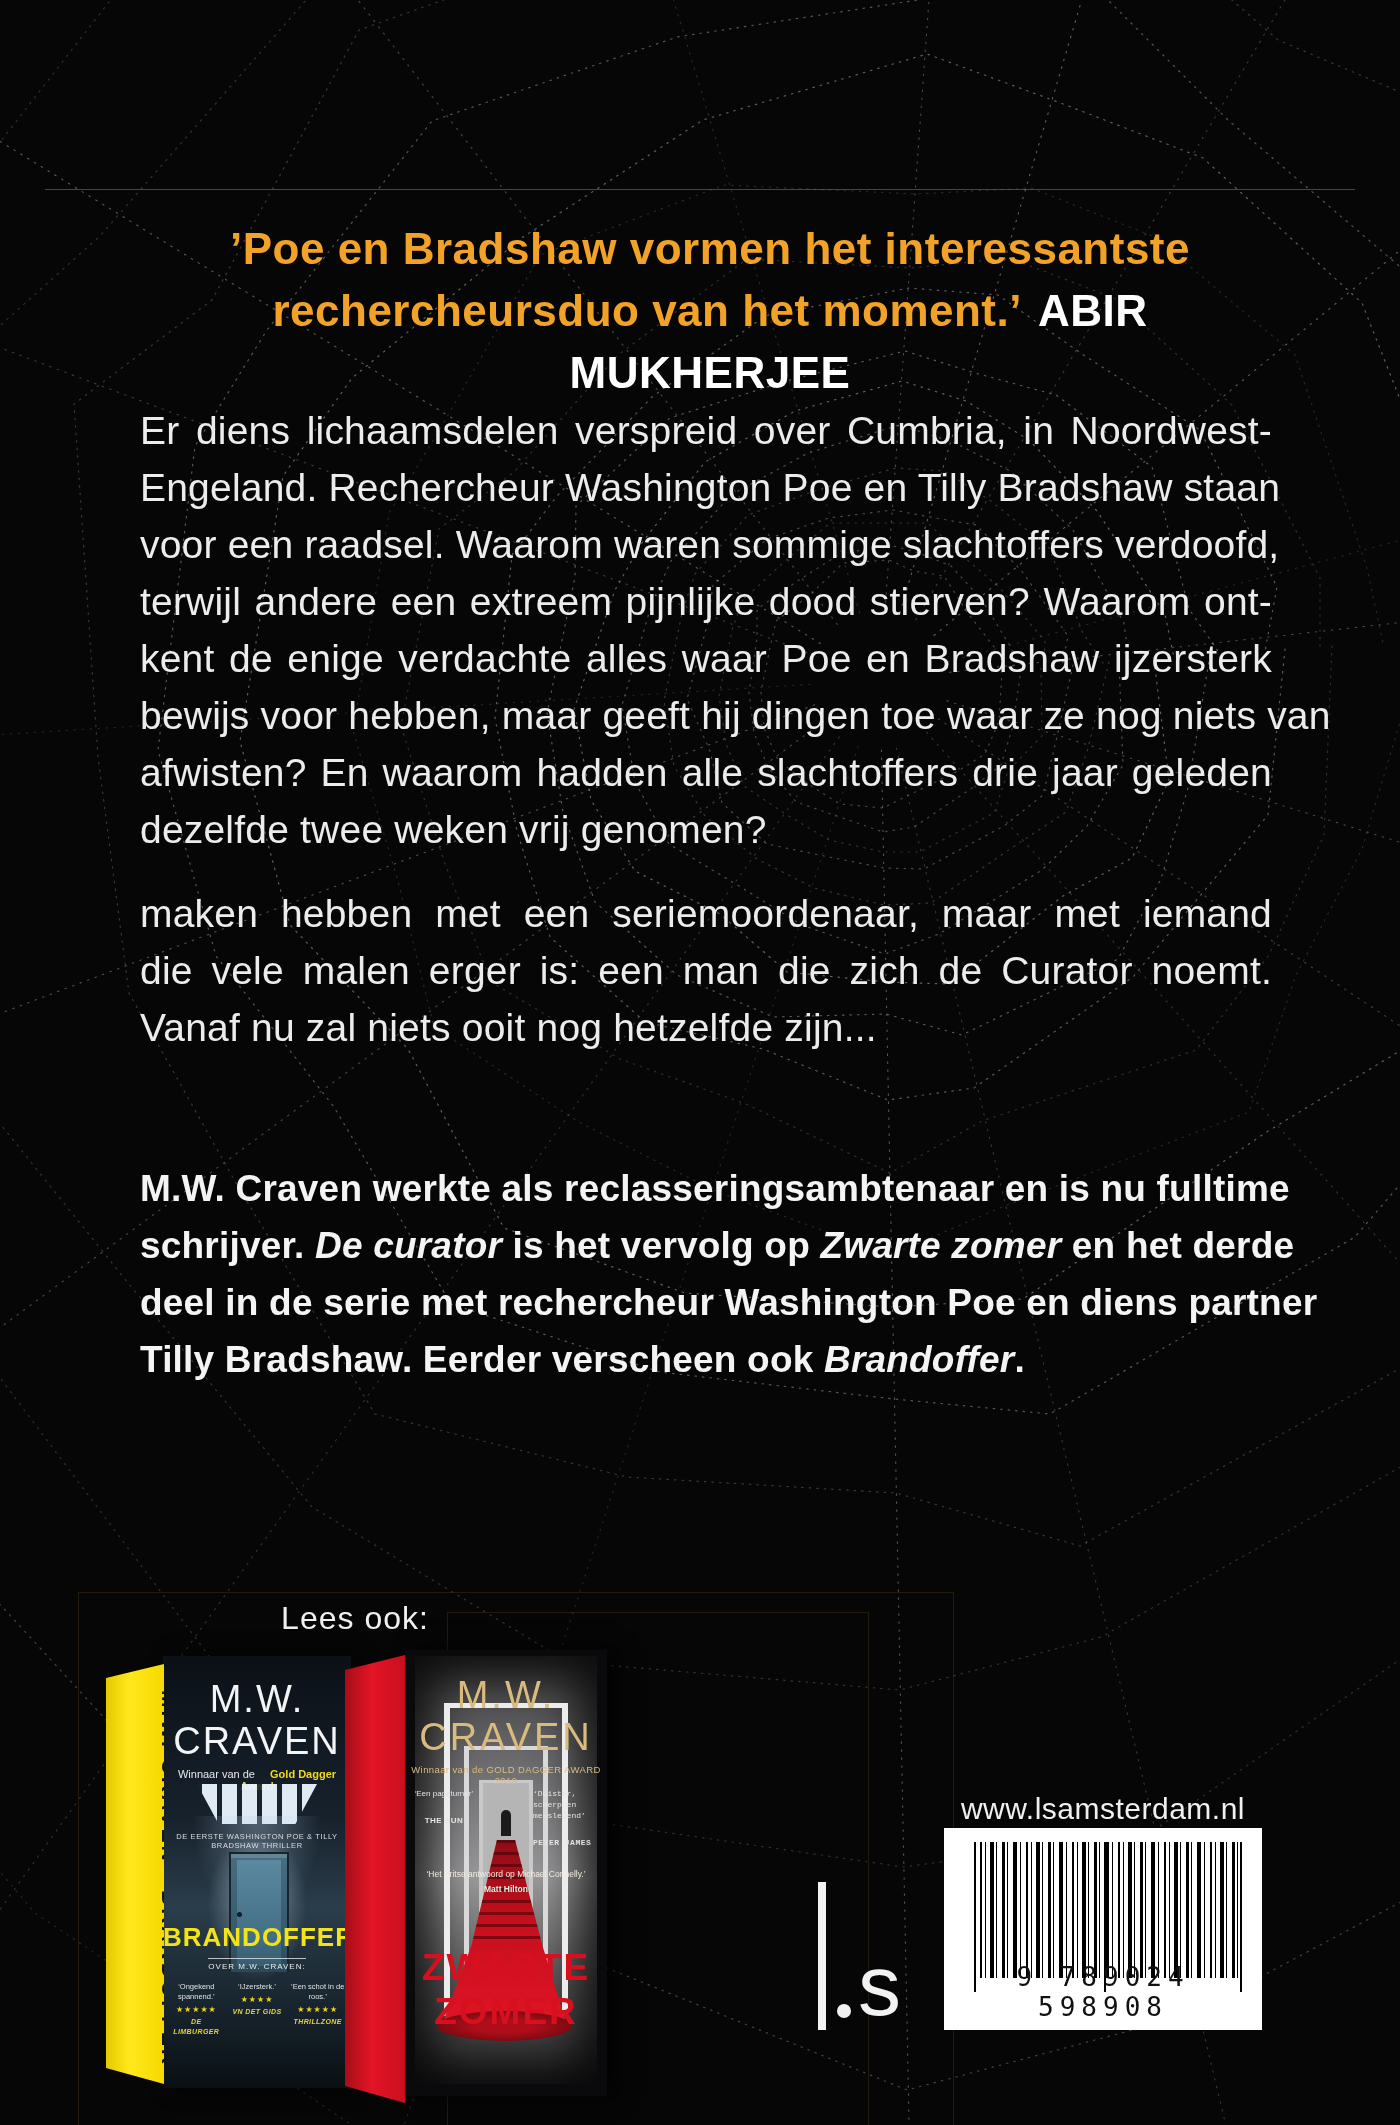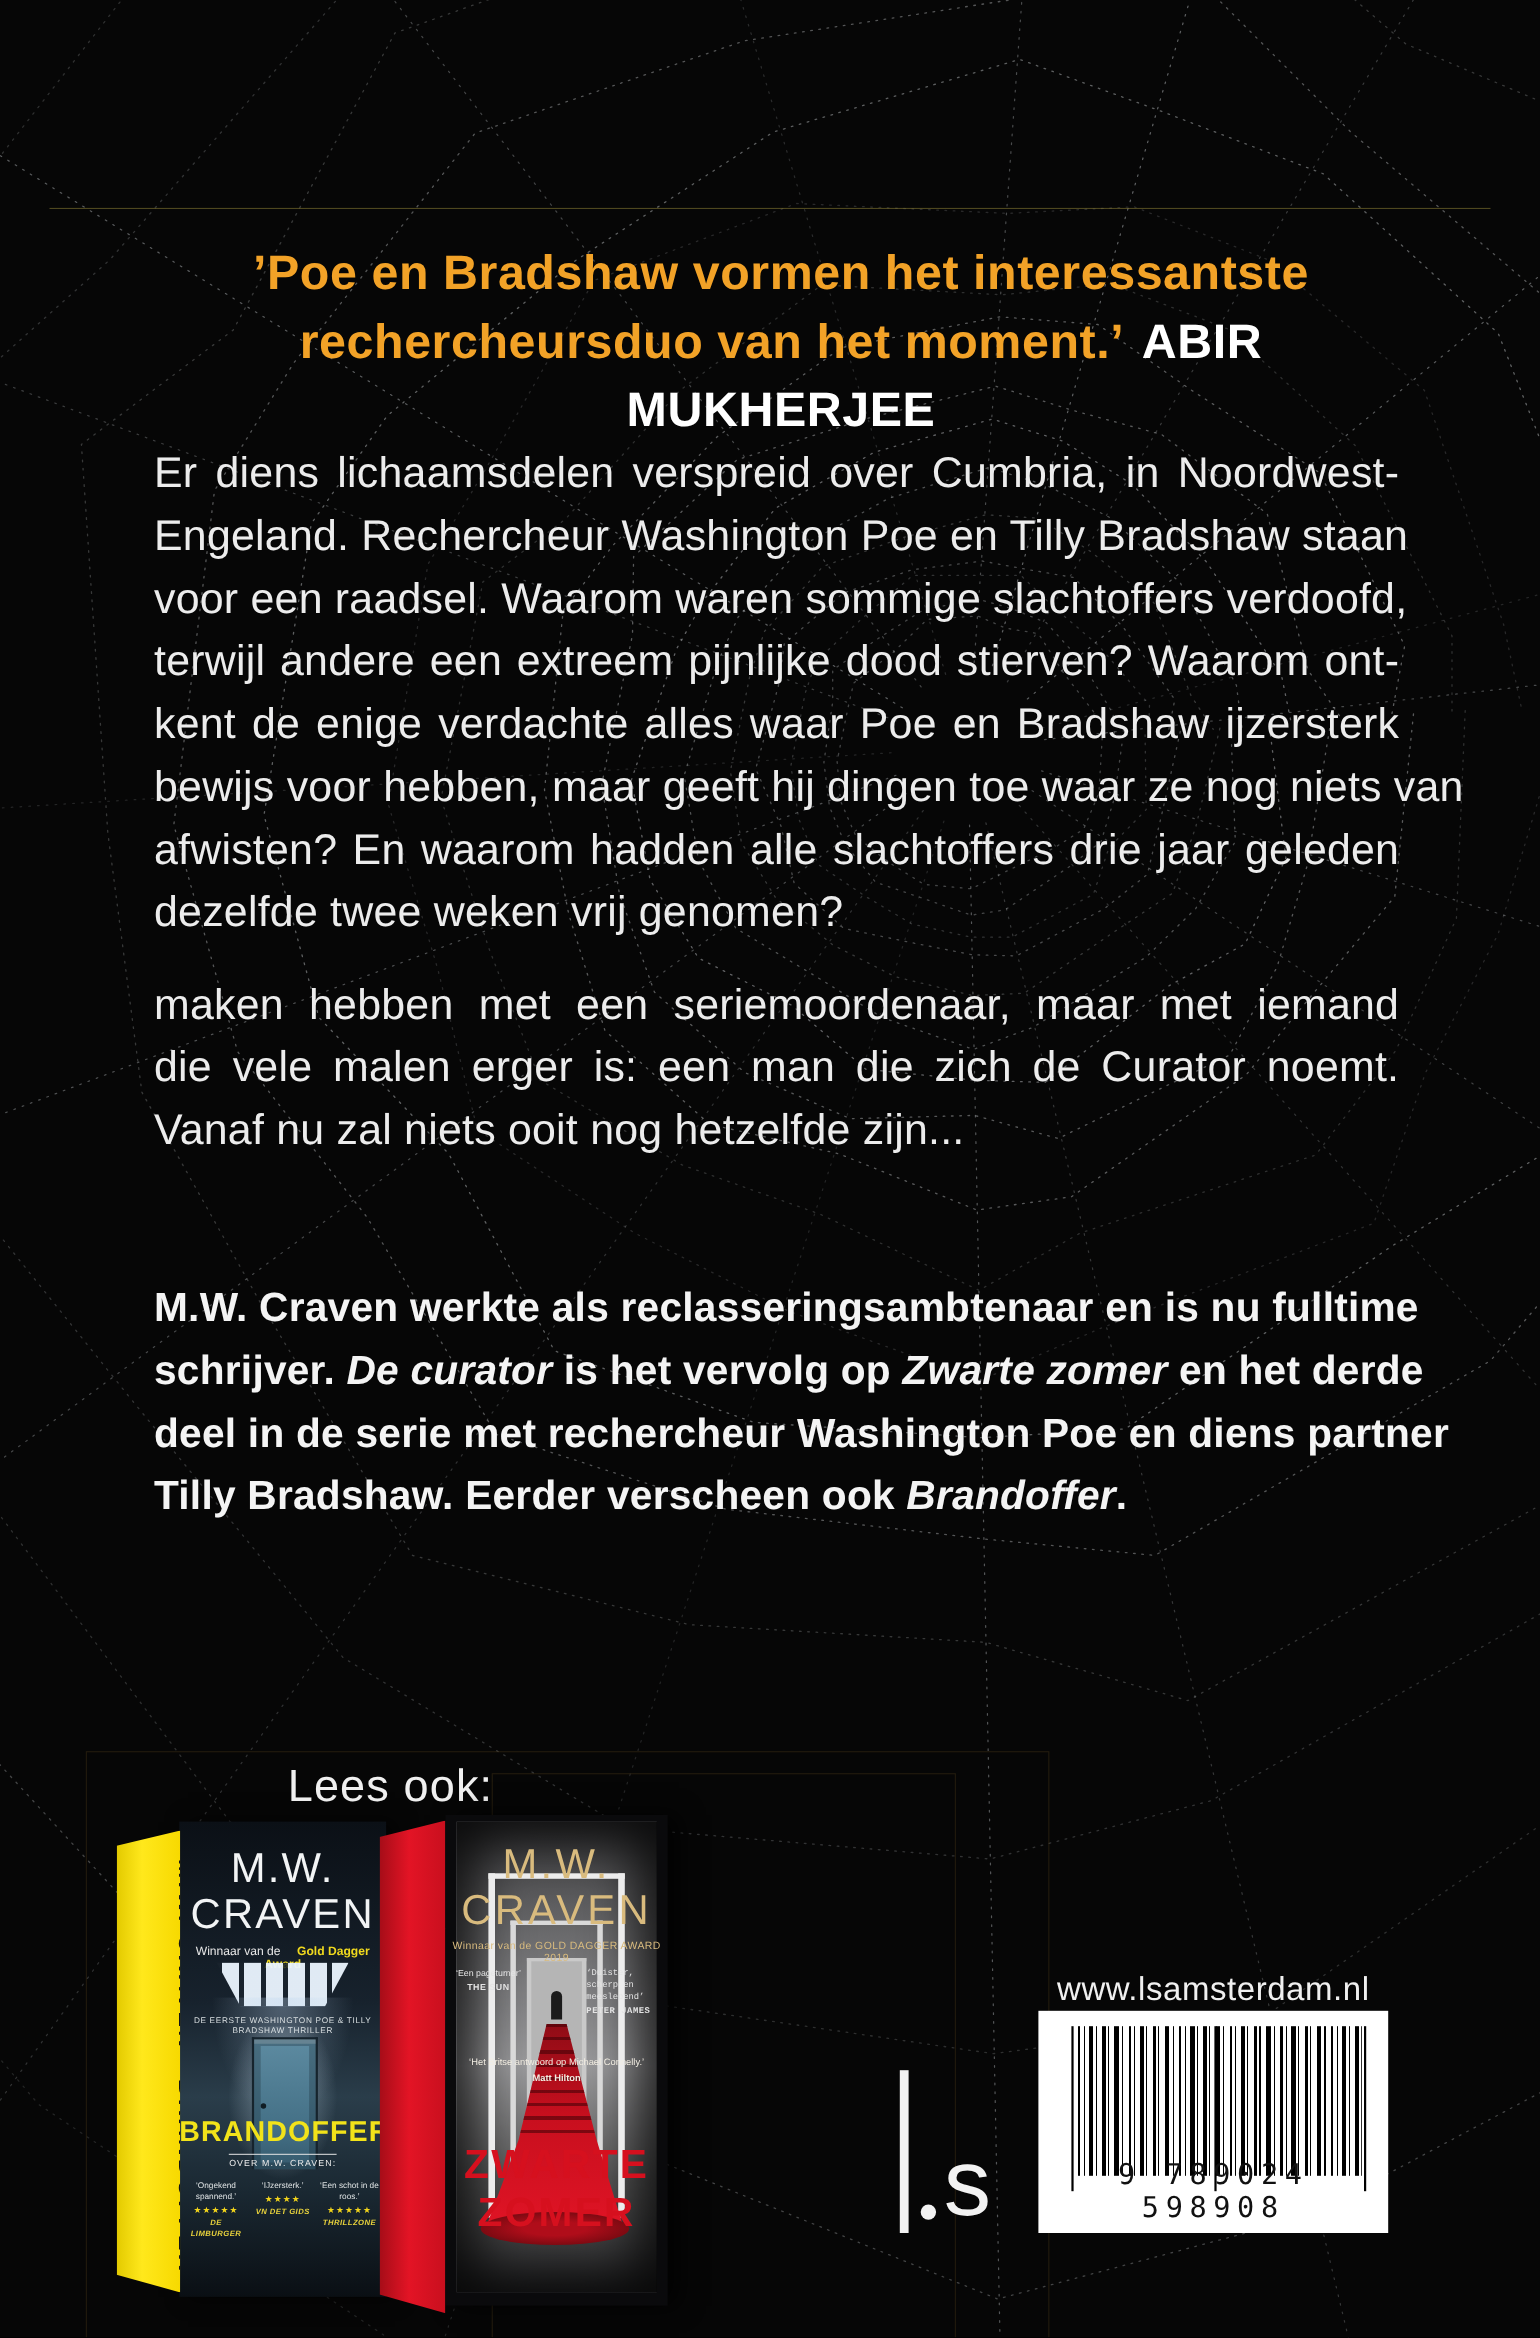--- a/index.html
+++ b/index.html
@@ -21,21 +21,21 @@
   .para{position:absolute;left:140px;width:1132px;z-index:2;color:#ECECEC;
         font-size:39px;line-height:57px;letter-spacing:.2px;}
   .p1{top:402px;}
   .p2{top:885px;}
   .bio{top:1160px;font-weight:700;font-size:37px;color:#F4F4F4;}
   .jl{text-align:justify;text-align-last:justify;white-space:nowrap;}
   .jl.last{text-align-last:left;}
   .bio i{font-style:italic;}
 
   .leesook{position:absolute;left:105px;width:500px;top:1600px;z-index:2;text-align:center;
-           color:#F0F0F0;font-size:41px;font-weight:400;letter-spacing:1px;}
+           color:#F0F0F0;font-size:32px;font-weight:400;letter-spacing:1px;}
 
   
   .spine{position:absolute;z-index:3;}
   .spine-text{position:absolute;inset:0;writing-mode:vertical-rl;text-orientation:mixed;
               display:block;padding-top:26px;text-align:left;width:100%;}
   .spine-text span{display:inline;}
   .spine-logo{position:absolute;bottom:10px;left:0;width:100%;text-align:center;
               writing-mode:vertical-rl;text-orientation:mixed;font-size:15px;left:14px;}
 
   .spine1{left:106px;top:1664px;width:58px;height:420px;
@@ -102,21 +102,21 @@
   .carpet:before{content:"";position:absolute;inset:0 0 45% 0;
           background:repeating-linear-gradient(180deg,rgba(60,0,5,.55) 0 3px,rgba(255,255,255,0) 3px 12px);}
   .pool{position:absolute;bottom:10%;left:12%;right:14%;height:7%;border-radius:50%;
         background:radial-gradient(ellipse,#b00d1a 30%,#7e0a12 70%,rgba(60,6,10,.6));}
   .c2-author{position:absolute;top:24px;width:100%;text-align:center;color:#D9BB7E;
              font-size:38px;line-height:42px;font-weight:500;letter-spacing:3px;z-index:4;}
   .c2-award{position:absolute;top:114px;width:100%;text-align:center;font-size:9.5px;
             color:#D9BB7E;letter-spacing:.4px;z-index:4;}
   .c2-ql{position:absolute;top:138px;left:8px;width:62px;font-size:8px;line-height:11px;
          color:#E4E4E4;text-align:center;z-index:4;}
-  .c2-ql b,.c2-qr b{display:block;margin-top:2px;letter-spacing:.5px;}
+  .c2-ql b,.c2-qr b{display:block;margin-top:16px;letter-spacing:.5px;}
   .c2-qr{position:absolute;top:138px;right:8px;width:66px;font-size:8px;line-height:11px;
          color:#E4E4E4;text-align:left;z-index:4;font-family:Liberation Mono, monospace;}
   .c2-qc{position:absolute;top:218px;width:100%;text-align:center;font-size:8.5px;line-height:12px;
          color:#F2EDE2;z-index:4;}
   .c2-qc b{display:block;margin-top:3px;}
   .c2-title{position:absolute;top:296px;width:100%;text-align:center;color:#D6101E;
             font-size:37px;line-height:44px;font-weight:800;letter-spacing:2px;z-index:4;}
 
   
   .website{position:absolute;left:944px;width:318px;top:1792px;text-align:center;z-index:2;

